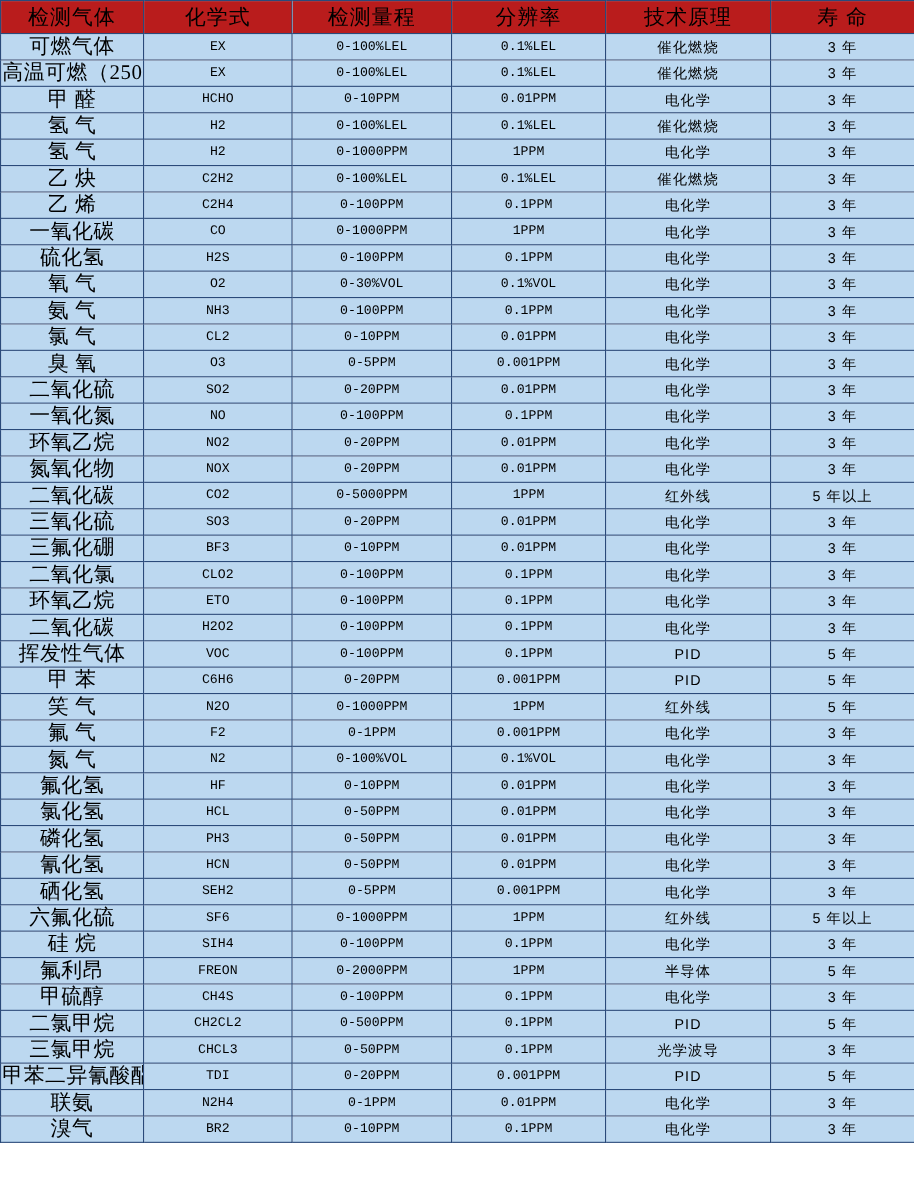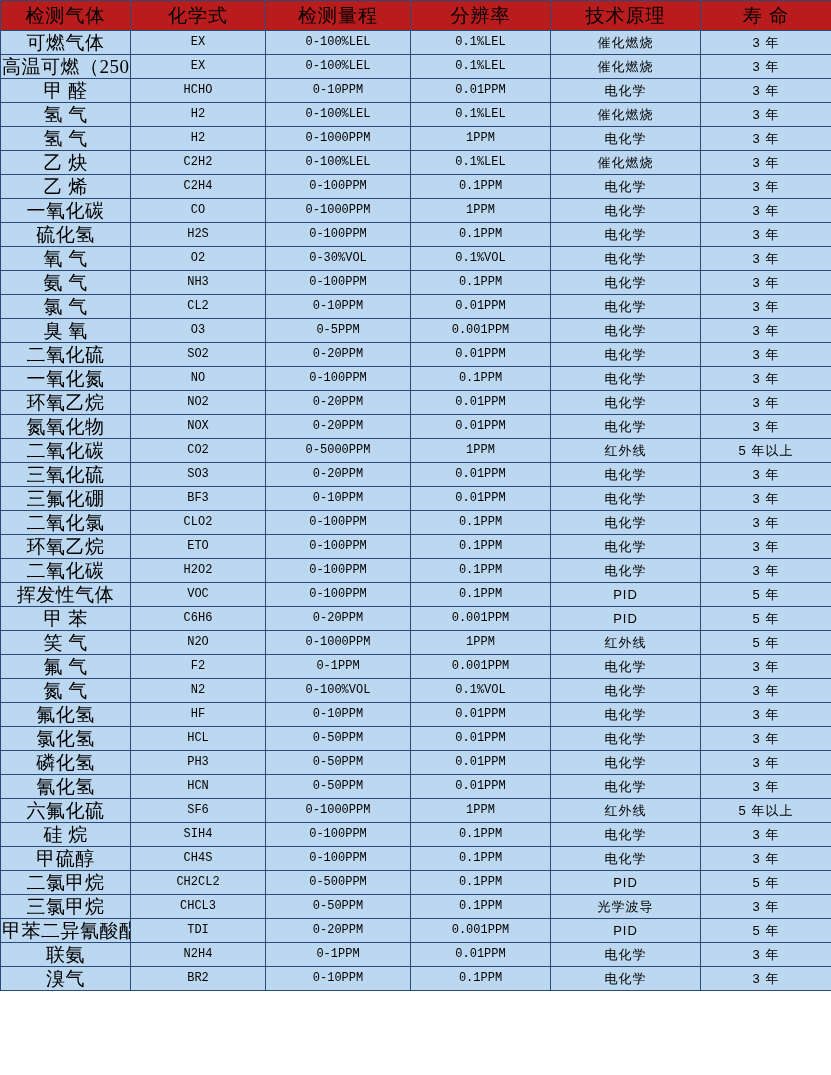--- a/index.html
+++ b/index.html
@@ -335,34 +335,50 @@
       </tr>
       <tr>
         <td class="col-name">氰化氢</td>
         <td class="col-formula">HCN</td>
         <td class="col-range">0-50PPM</td>
         <td class="col-res">0.01PPM</td>
         <td class="col-tech">电化学</td>
         <td class="col-life">3 年</td>
       </tr>
       <tr>
+        <td class="col-name">硒化氢</td>
+        <td class="col-formula">SEH2</td>
+        <td class="col-range">0-5PPM</td>
+        <td class="col-res">0.001PPM</td>
+        <td class="col-tech">电化学</td>
+        <td class="col-life">3 年</td>
+      </tr>
+      <tr>
         <td class="col-name">六氟化硫</td>
         <td class="col-formula">SF6</td>
         <td class="col-range">0-1000PPM</td>
         <td class="col-res">1PPM</td>
         <td class="col-tech">红外线</td>
         <td class="col-life">5 年以上</td>
       </tr>
       <tr>
         <td class="col-name">硅 烷</td>
         <td class="col-formula">SIH4</td>
         <td class="col-range">0-100PPM</td>
         <td class="col-res">0.1PPM</td>
         <td class="col-tech">电化学</td>
         <td class="col-life">3 年</td>
+      </tr>
+      <tr>
+        <td class="col-name">氟利昂</td>
+        <td class="col-formula">FREON</td>
+        <td class="col-range">0-2000PPM</td>
+        <td class="col-res">1PPM</td>
+        <td class="col-tech">半导体</td>
+        <td class="col-life">5 年</td>
       </tr>
       <tr>
         <td class="col-name">甲硫醇</td>
         <td class="col-formula">CH4S</td>
         <td class="col-range">0-100PPM</td>
         <td class="col-res">0.1PPM</td>
         <td class="col-tech">电化学</td>
         <td class="col-life">3 年</td>
       </tr>
       <tr>

